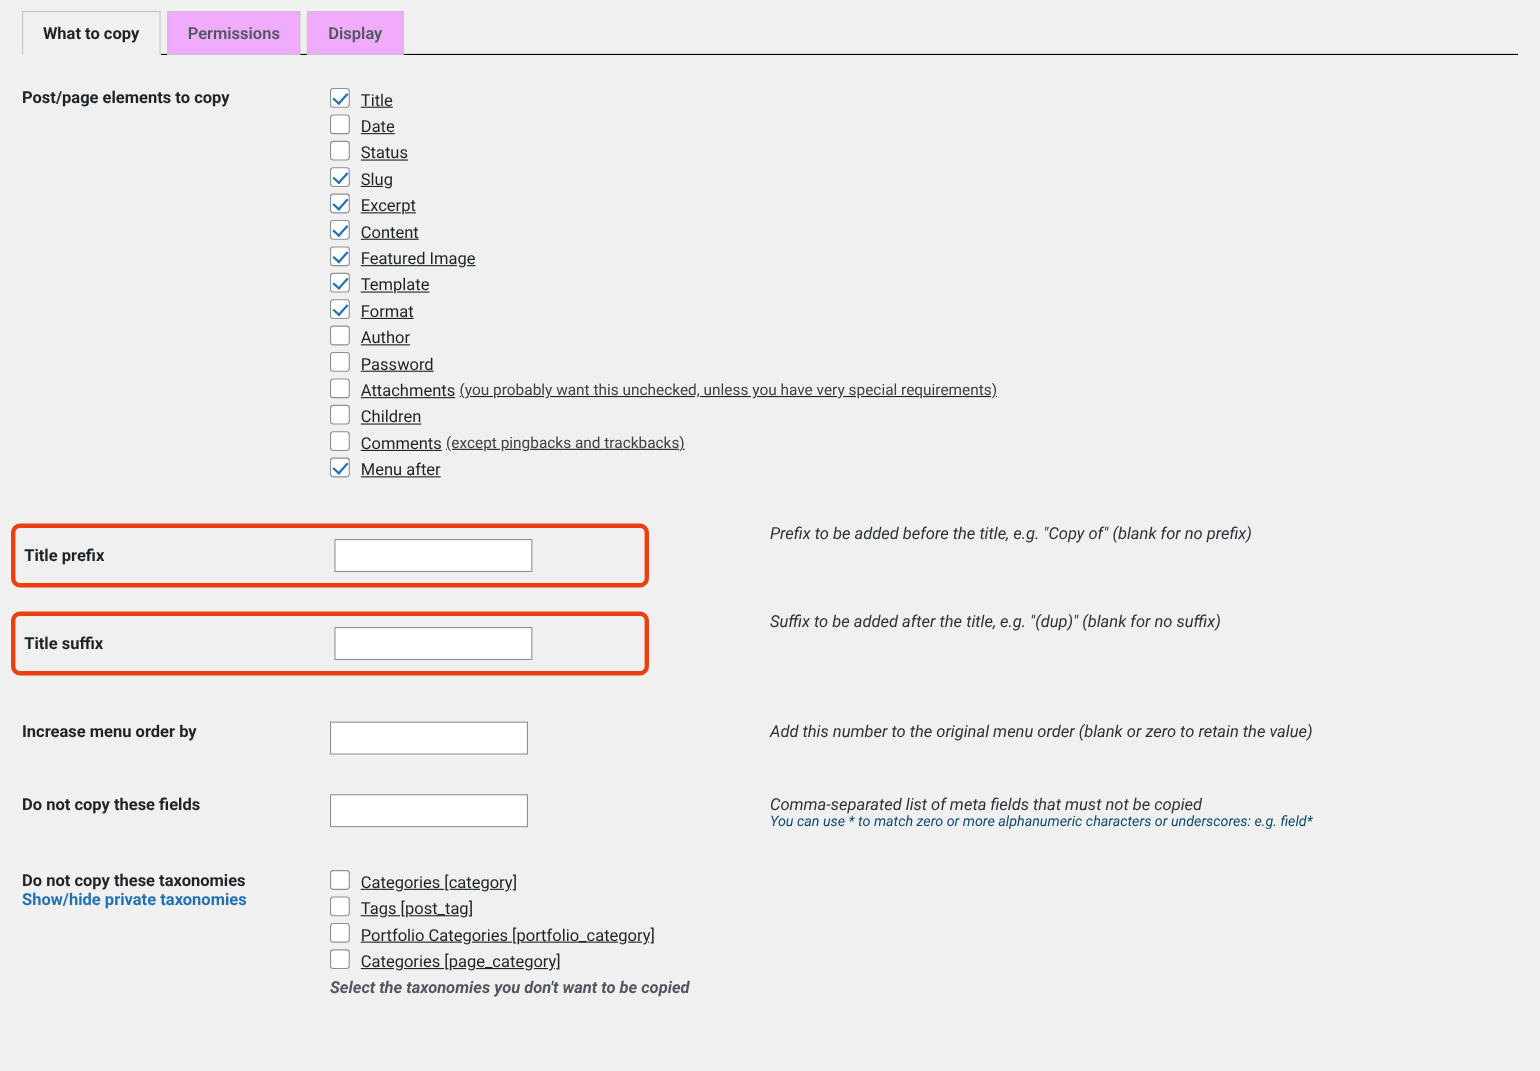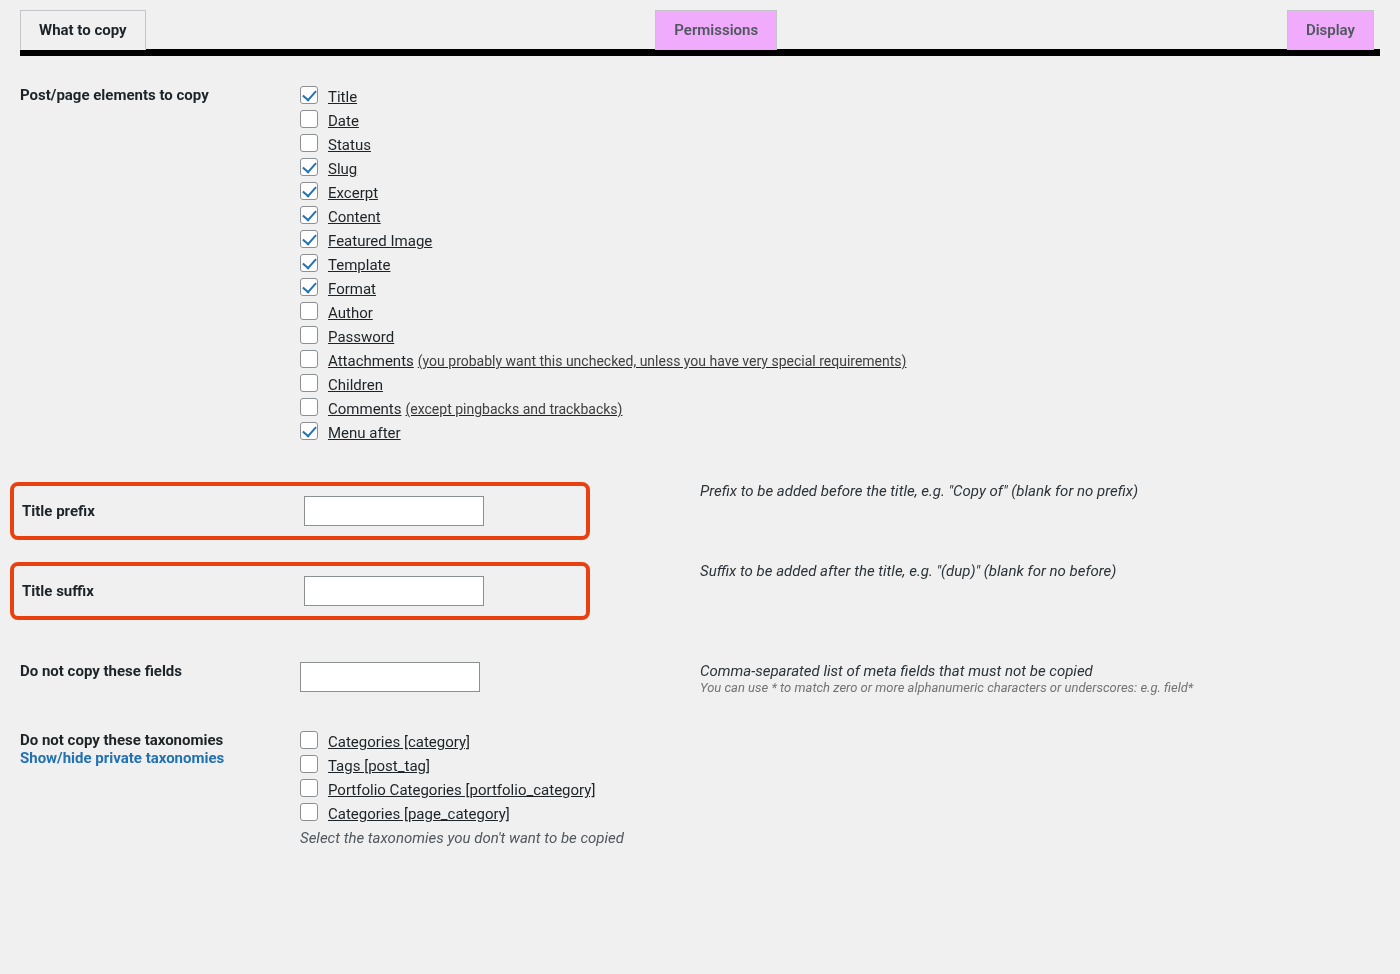--- a/index.html
+++ b/index.html
@@ -5,22 +5,21 @@
   * { box-sizing: border-box; margin: 0; padding: 0; }
   body {
     font-family: -apple-system, BlinkMacSystemFont, "Segoe UI", Roboto, sans-serif;
     font-size: 14px;
     background: #f0f0f0;
     color: #1d2327;
     padding: 10px 20px 40px 20px;
   }
   .tabs {
     display: flex;
-    border-bottom: 7px solid #000000;
-    justify-content: space-between;
+    border-bottom: 1px solid #000000;
   }
   .tab {
     padding: 10px 18px;
     background: #f0abfc;
     border: 1px solid #c3c4c7;
     margin-right: 6px;
     margin-bottom: -1px;
     font-size: 15px;
     color: #50575e;
     cursor: pointer;
@@ -50,21 +49,21 @@
   .form-table td.input-col {
     width: 400px;
   }
   .form-table td.desc-col {
     font-style: italic;
     color: #2c3338;
     font-size: 15px;
   }
   .desc-small {
     font-size: 13px;
-    color: #737373;
+    color: #0c4a6e;
   }
   .checkbox-row {
     display: flex;
     align-items: flex-start;
     margin-bottom: 2px;
     line-height: 22px;
     text-decoration: underline;
   }
   .cbx {
     width: 18px;
@@ -117,20 +116,21 @@
     color: #2271b1;
     font-weight: 700;
     cursor: pointer;
     font-size: 15px;
   }
   .tax-help {
     font-style: italic;
     color: #50575e;
     font-size: 15px;
     margin-top: 4px;
+    font-weight: bold;
   }
 </style>
 </head>
 <body>
 
 <div class="tabs">
   <div class="tab active">What to copy</div>
   <div class="tab">Permissions</div>
   <div class="tab">Display</div>
 </div>
@@ -218,23 +218,28 @@
     <td class="desc-col">Prefix to be added before the title, e.g. "Copy of" (blank for no prefix)</td>
   </tr>
 
   <tr>
     <td colspan="2" style="padding-bottom:20px;">
       <div class="highlight-box">
         <div class="hb-label">Title suffix</div>
         <input class="text-input" type="text" style="">
       </div>
     </td>
-    <td class="desc-col">Suffix to be added after the title, e.g. "(dup)" (blank for no before)</td>
-  </tr>
-
+    <td class="desc-col">Suffix to be added after the title, e.g. "(dup)" (blank for no suffix)</td>
+  </tr>
+
+  <tr>
+    <td class="label-col">Increase menu order by</td>
+    <td class="input-col"><input class="text-input" type="text" style=""></td>
+    <td class="desc-col">Add this number to the original menu order (blank or zero to retain the value)</td>
+  </tr>
 
   <tr>
     <td class="label-col">Do not copy these fields</td>
     <td class="input-col"><input class="text-input" type="text" style=""></td>
     <td class="desc-col">
       <div style="">Comma-separated list of meta fields that must not be copied</div>
       <div class="desc-small">You can use * to match zero or more alphanumeric characters or underscores: e.g. field*</div>
     </td>
   </tr>
 

